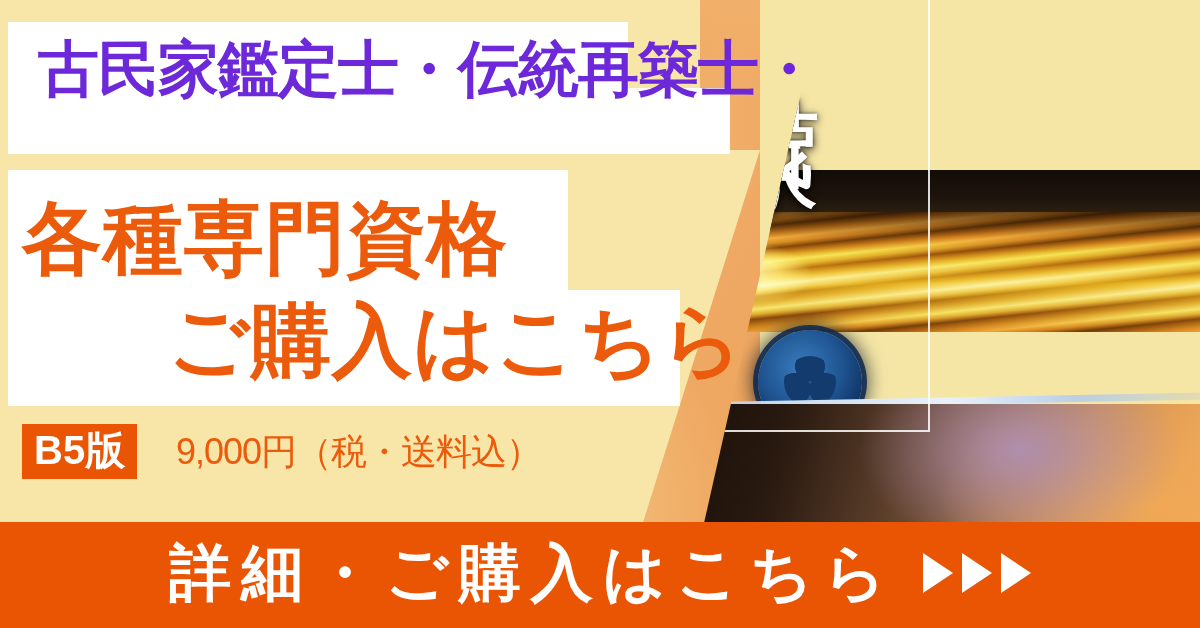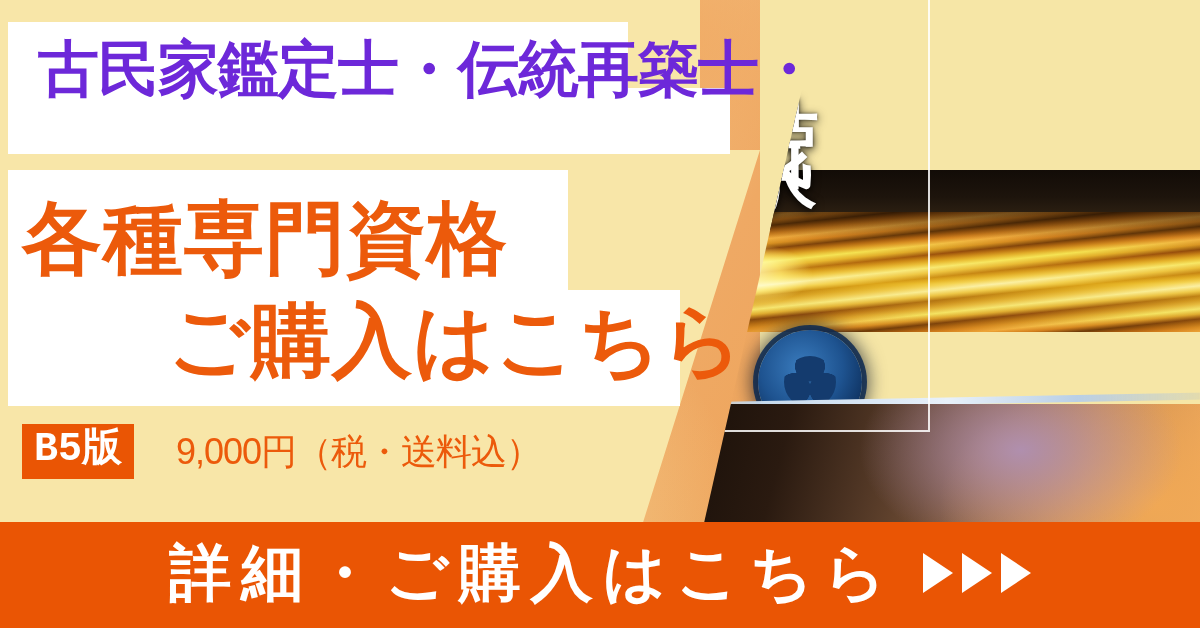--- a/index.html
+++ b/index.html
@@ -192,21 +192,21 @@
   }
   .big-1 { left:22px;  top:186px; }
   .big-2 { left:168px; top:288px; }
 
   
   .badge {
     position:absolute; left:22px; top:424px;
     padding:6px 12px 9px 12px;
     background:#ea5504;
     color:#ffffff;
-    font-family:Liberation Mono, monospace;
+    font-family:Liberation Sans, sans-serif;
     font-weight:700;
     font-size:40px;
     line-height:1;
     letter-spacing:0px;
     white-space:nowrap;
   }
   .price {
     position:absolute; left:176px; top:428px;
     font-family:"Liberation Sans","DejaVu Sans",sans-serif;
     font-weight:400;

